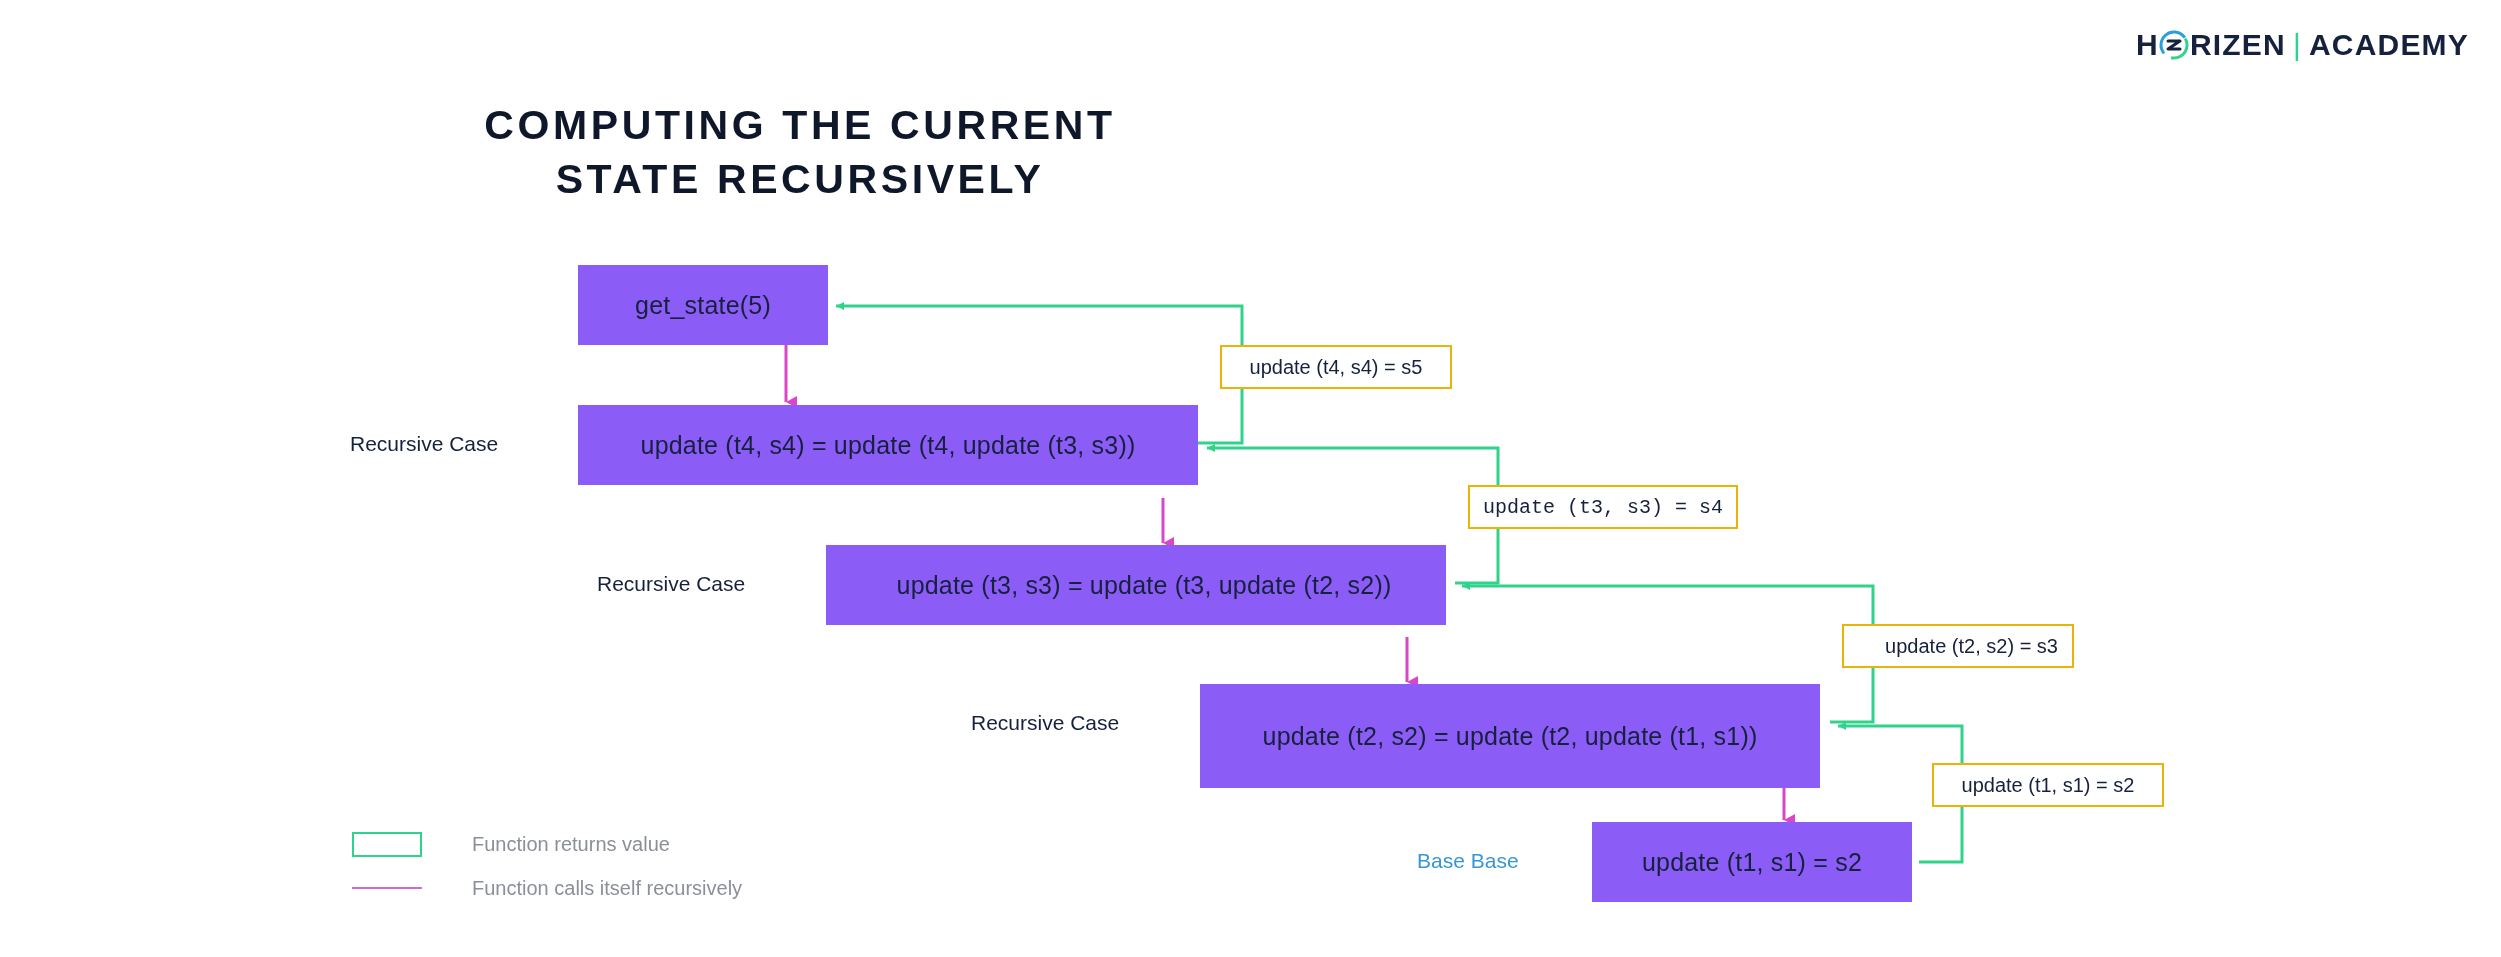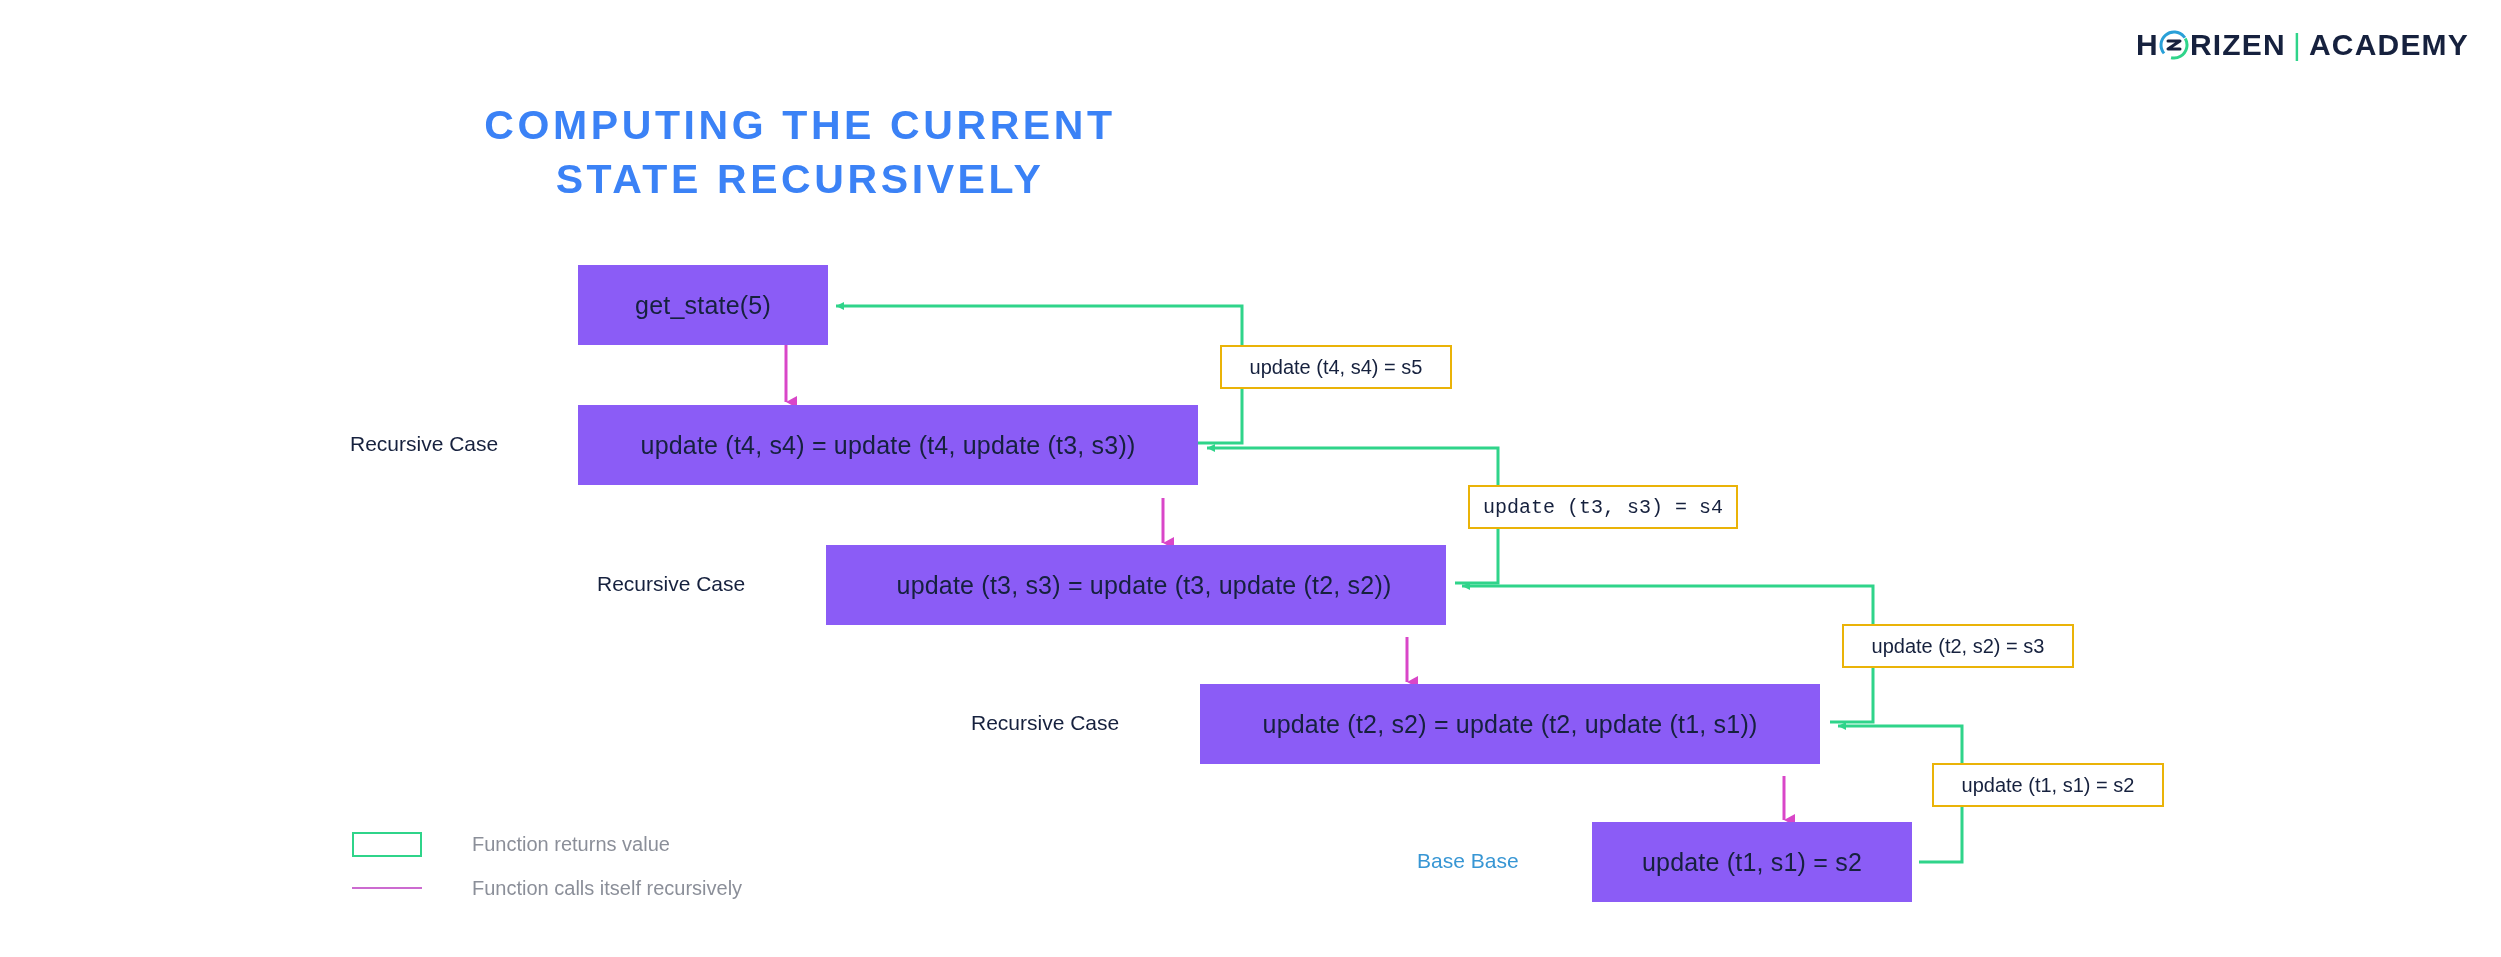--- a/index.html
+++ b/index.html
@@ -44,21 +44,21 @@
   .title {
     position: absolute;
     top: 98px;
     left: 0;
     width: 1600px;
     text-align: center;
     font-size: 41px;
     font-weight: 700;
     letter-spacing: 3.6px;
     line-height: 1.32;
-    color: #3b82f6;
+    color: #0f172a;
     white-space: pre-line;
   }
 
   
   .canvas {
     position: absolute;
     inset: 0;
   }
   svg.wires {
     position: absolute;
@@ -192,21 +192,21 @@
   </div>
 
   <div class="node" style="left:578px; top:405px; width:620px; height:80px;">
     <span>update (t4, s4) = update (t4, update (t3, s3))</span>
   </div>
 
   <div class="node" style="left:826px; top:545px; width:620px; height:80px;padding-left:34px;">
     <span>update (t3, s3) = update (t3, update (t2, s2))</span>
   </div>
 
-  <div class="node" style="left:1200px; top:684px; width:620px; height:80px;">
+  <div class="node" style="left:1200px; top:684px; width:620px; height:104px;">
     <span>update (t2, s2) = update (t2, update (t1, s1))</span>
   </div>
 
   <div class="node" style="left:1592px; top:822px; width:320px; height:80px;">
     <span>update (t1, s1) = s2</span>
   </div>
 
   <div class="case-label" style="left:350px; top:432px;">
     <span>Recursive Case</span>
   </div>
@@ -219,21 +219,21 @@
   <div class="case-label base" style="left:1417px; top:849px;">
     <span>Base Base</span>
   </div>
 
   <div class="ret-label" style="left:1220px; top:345px; width:232px; height:44px;">
     <span>update (t4, s4) = s5</span>
   </div>
   <div class="ret-label" style="left:1468px; top:485px; width:270px; height:44px;font-family:Liberation Mono, monospace;">
     <span>update (t3, s3) = s4</span>
   </div>
-  <div class="ret-label" style="left:1842px; top:624px; width:232px; height:44px;">
+  <div class="ret-label" style="left:1842px; top:624px; width:232px; height:44px;justify-content:flex-end;">
     <span>update (t2, s2) = s3</span>
   </div>
   <div class="ret-label" style="left:1932px; top:763px; width:232px; height:44px;">
     <span>update (t1, s1) = s2</span>
   </div>
 
   <div class="legend">
     <div class="legend-row">
       <span class="legend-swatch-box"></span>
       <span class="legend-text">Function returns value</span>

